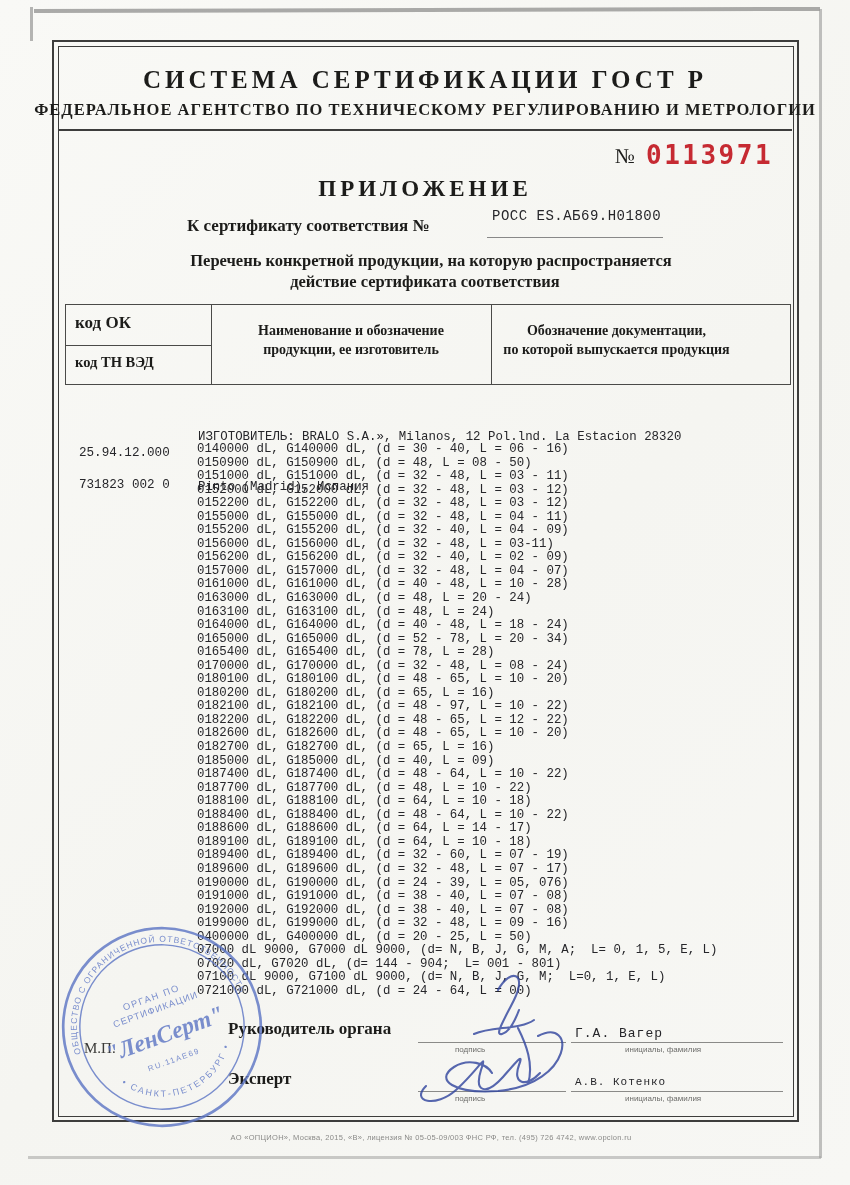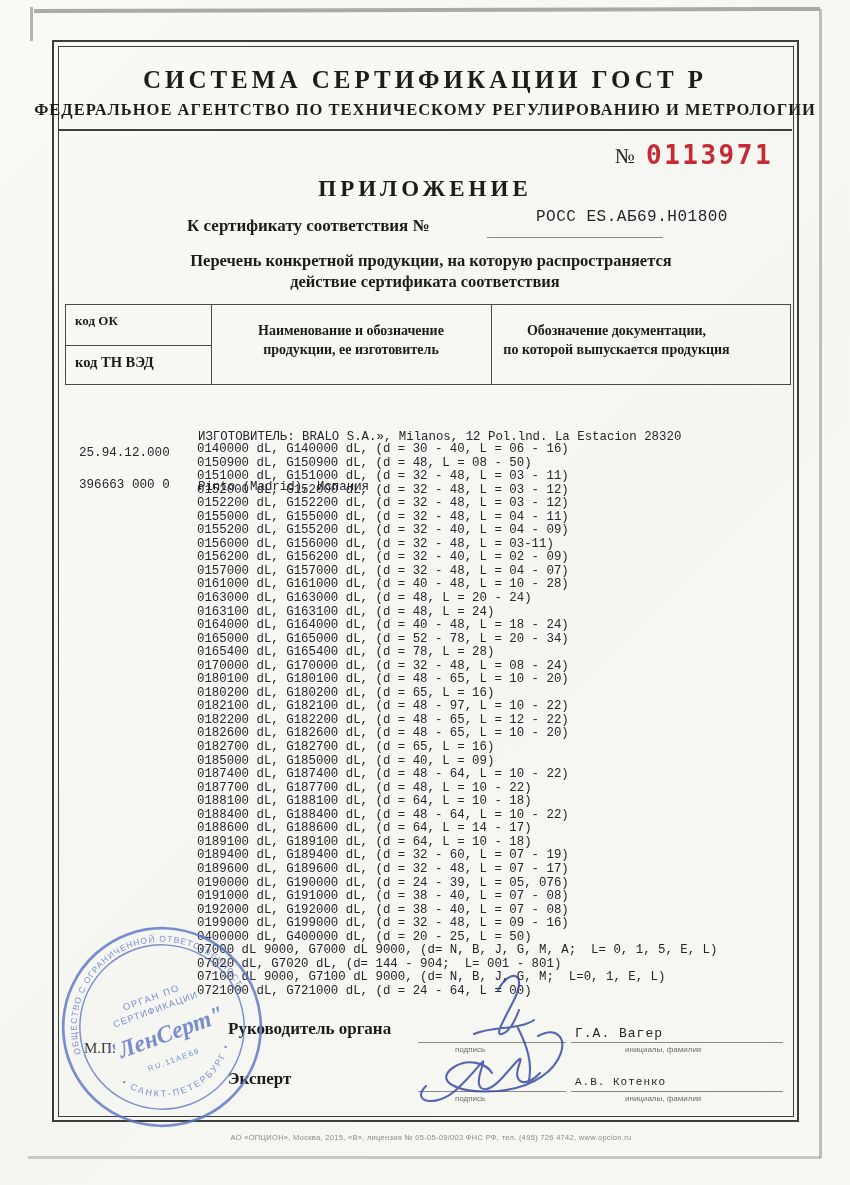--- a/index.html
+++ b/index.html
@@ -22,32 +22,32 @@
   .title1 { left:0; right:0; top:66px; text-align:center; font-size:25px; font-weight:bold; letter-spacing:4px; }
   .title2 { left:0; right:0; top:100px; text-align:center; font-size:16.5px; font-weight:bold; letter-spacing:1px; }
 
   .num-label { left:615px; top:144px; font-size:21px; }
   .num-value { left:646px; top:140px; font-family:"DejaVu Sans Mono", monospace; font-weight:bold;
                font-size:26px; letter-spacing:2.5px; color:#c62a32; }
 
   .appendix  { left:0; right:0; top:176px; text-align:center; font-size:23px; font-weight:bold; letter-spacing:4px; }
 
   .certref-label { left:187px; top:216px; font-size:17px; font-weight:bold; }
-  .certref-value { left:492px; top:208px; font-family:"Liberation Mono", monospace; font-size:16px; letter-spacing:.5px; color:#2b2b29;margin-left:44px; }
+  .certref-value { left:492px; top:208px; font-family:"Liberation Mono", monospace; font-size:14px; letter-spacing:.5px; color:#2b2b29; }
   .certref-line  { left:487px; top:237px; width:176px; height:1px; background:#888; }
 
   .sub1 { left:12px; right:0; top:251px; text-align:center; font-size:16.5px; font-weight:bold; }
   .sub2 { left:0; right:0; top:272px; text-align:center; font-size:16.5px; font-weight:bold; }
 
   
   .tbl { left:65px; top:304px; width:726px; height:81px; border:1.3px solid #4a4a48; box-sizing:border-box; }
   .tbl-v1 { position:absolute; left:145px; top:0; bottom:0; width:1.3px; background:#4a4a48; }
   .tbl-v2 { position:absolute; left:425px; top:0; bottom:0; width:1.3px; background:#4a4a48; }
   .tbl-h1 { position:absolute; left:0; top:40px; width:145px; height:1.3px; background:#4a4a48; }
-  .tbl-c1a { position:absolute; left:9px; top:8px;  font-size:13px; font-weight:bold; }
+  .tbl-c1a { position:absolute; left:9px; top:8px;  font-size:17px; font-weight:bold; }
   .tbl-c1b { position:absolute; left:9px; top:49px; font-size:14.5px; font-weight:bold;text-align:right; }
   .tbl-c2  { position:absolute; left:145px; width:280px; top:16px; text-align:center; font-size:14px; font-weight:bold; line-height:19px; }
   .tbl-c3  { position:absolute; left:425px; width:251px; top:16px; text-align:center; font-size:14px; font-weight:bold; line-height:19px; }
 
   .mono { font-family:"Liberation Mono", monospace; color:#26262a; }
   .manufacturer { left:198px; top:396px; font-size:12.4px; line-height:16.6px; white-space:pre; }
   .ok-code    { left:79px; top:446px; font-size:12.6px; }
   .tnved-code { left:79px; top:478px; font-size:12.6px; }
   .product-list { left:197px; top:443px; font-size:12.4px; line-height:13.56px; white-space:pre; }
   .pline { height:13.56px; }
@@ -117,21 +117,21 @@
       <div>по которой выпускается продукция</div>
     </div>
   </div>
 
   <div class="abs manufacturer mono">
     <div>ИЗГОТОВИТЕЛЬ: BRALO S.A.», Milanos, 12 Pol.lnd. La Estacion 28320</div>
     <div>Pinto (Madrid), Испания</div>
   </div>
 
   <div class="abs ok-code mono">25.94.12.000</div>
-  <div class="abs tnved-code mono">396663 000 0</div>
+  <div class="abs tnved-code mono">731823 002 0</div>
 
   <div class="abs product-list mono"><div class="pline">0140000 dL, G140000 dL, (d = 30 - 40, L = 06 - 16)</div><div class="pline">0150900 dL, G150900 dL, (d = 48, L = 08 - 50)</div><div class="pline">0151000 dL, G151000 dL, (d = 32 - 48, L = 03 - 11)</div><div class="pline">0152000 dL, G152000 dL, (d = 32 - 48, L = 03 - 12)</div><div class="pline">0152200 dL, G152200 dL, (d = 32 - 48, L = 03 - 12)</div><div class="pline">0155000 dL, G155000 dL, (d = 32 - 48, L = 04 - 11)</div><div class="pline">0155200 dL, G155200 dL, (d = 32 - 40, L = 04 - 09)</div><div class="pline">0156000 dL, G156000 dL, (d = 32 - 48, L = 03-11)</div><div class="pline">0156200 dL, G156200 dL, (d = 32 - 40, L = 02 - 09)</div><div class="pline">0157000 dL, G157000 dL, (d = 32 - 48, L = 04 - 07)</div><div class="pline">0161000 dL, G161000 dL, (d = 40 - 48, L = 10 - 28)</div><div class="pline">0163000 dL, G163000 dL, (d = 48, L = 20 - 24)</div><div class="pline">0163100 dL, G163100 dL, (d = 48, L = 24)</div><div class="pline">0164000 dL, G164000 dL, (d = 40 - 48, L = 18 - 24)</div><div class="pline">0165000 dL, G165000 dL, (d = 52 - 78, L = 20 - 34)</div><div class="pline">0165400 dL, G165400 dL, (d = 78, L = 28)</div><div class="pline">0170000 dL, G170000 dL, (d = 32 - 48, L = 08 - 24)</div><div class="pline">0180100 dL, G180100 dL, (d = 48 - 65, L = 10 - 20)</div><div class="pline">0180200 dL, G180200 dL, (d = 65, L = 16)</div><div class="pline">0182100 dL, G182100 dL, (d = 48 - 97, L = 10 - 22)</div><div class="pline">0182200 dL, G182200 dL, (d = 48 - 65, L = 12 - 22)</div><div class="pline">0182600 dL, G182600 dL, (d = 48 - 65, L = 10 - 20)</div><div class="pline">0182700 dL, G182700 dL, (d = 65, L = 16)</div><div class="pline">0185000 dL, G185000 dL, (d = 40, L = 09)</div><div class="pline">0187400 dL, G187400 dL, (d = 48 - 64, L = 10 - 22)</div><div class="pline">0187700 dL, G187700 dL, (d = 48, L = 10 - 22)</div><div class="pline">0188100 dL, G188100 dL, (d = 64, L = 10 - 18)</div><div class="pline">0188400 dL, G188400 dL, (d = 48 - 64, L = 10 - 22)</div><div class="pline">0188600 dL, G188600 dL, (d = 64, L = 14 - 17)</div><div class="pline">0189100 dL, G189100 dL, (d = 64, L = 10 - 18)</div><div class="pline">0189400 dL, G189400 dL, (d = 32 - 60, L = 07 - 19)</div><div class="pline">0189600 dL, G189600 dL, (d = 32 - 48, L = 07 - 17)</div><div class="pline">0190000 dL, G190000 dL, (d = 24 - 39, L = 05, 076)</div><div class="pline">0191000 dL, G191000 dL, (d = 38 - 40, L = 07 - 08)</div><div class="pline">0192000 dL, G192000 dL, (d = 38 - 40, L = 07 - 08)</div><div class="pline">0199000 dL, G199000 dL, (d = 32 - 48, L = 09 - 16)</div><div class="pline">0400000 dL, G400000 dL, (d = 20 - 25, L = 50)</div><div class="pline">07000 dL 9000, G7000 dL 9000, (d= N, B, J, G, M, A;  L= 0, 1, 5, E, L)</div><div class="pline">07020 dL, G7020 dL, (d= 144 - 904;  L= 001 - 801)</div><div class="pline">07100 dL 9000, G7100 dL 9000, (d= N, B, J, G, M;  L=0, 1, E, L)</div><div class="pline">0721000 dL, G721000 dL, (d = 24 - 64, L = 00)</div></div>
 
   <div class="abs sig-label1">Руководитель органа</div>
   <div class="abs sig-line1"></div>
   <div class="abs name1 mono">Г.А. Вагер</div>
   <div class="abs name-line1"></div>
   <div class="abs cap cap-s1">подпись</div>
   <div class="abs cap cap-n1">инициалы, фамилия</div>
 

